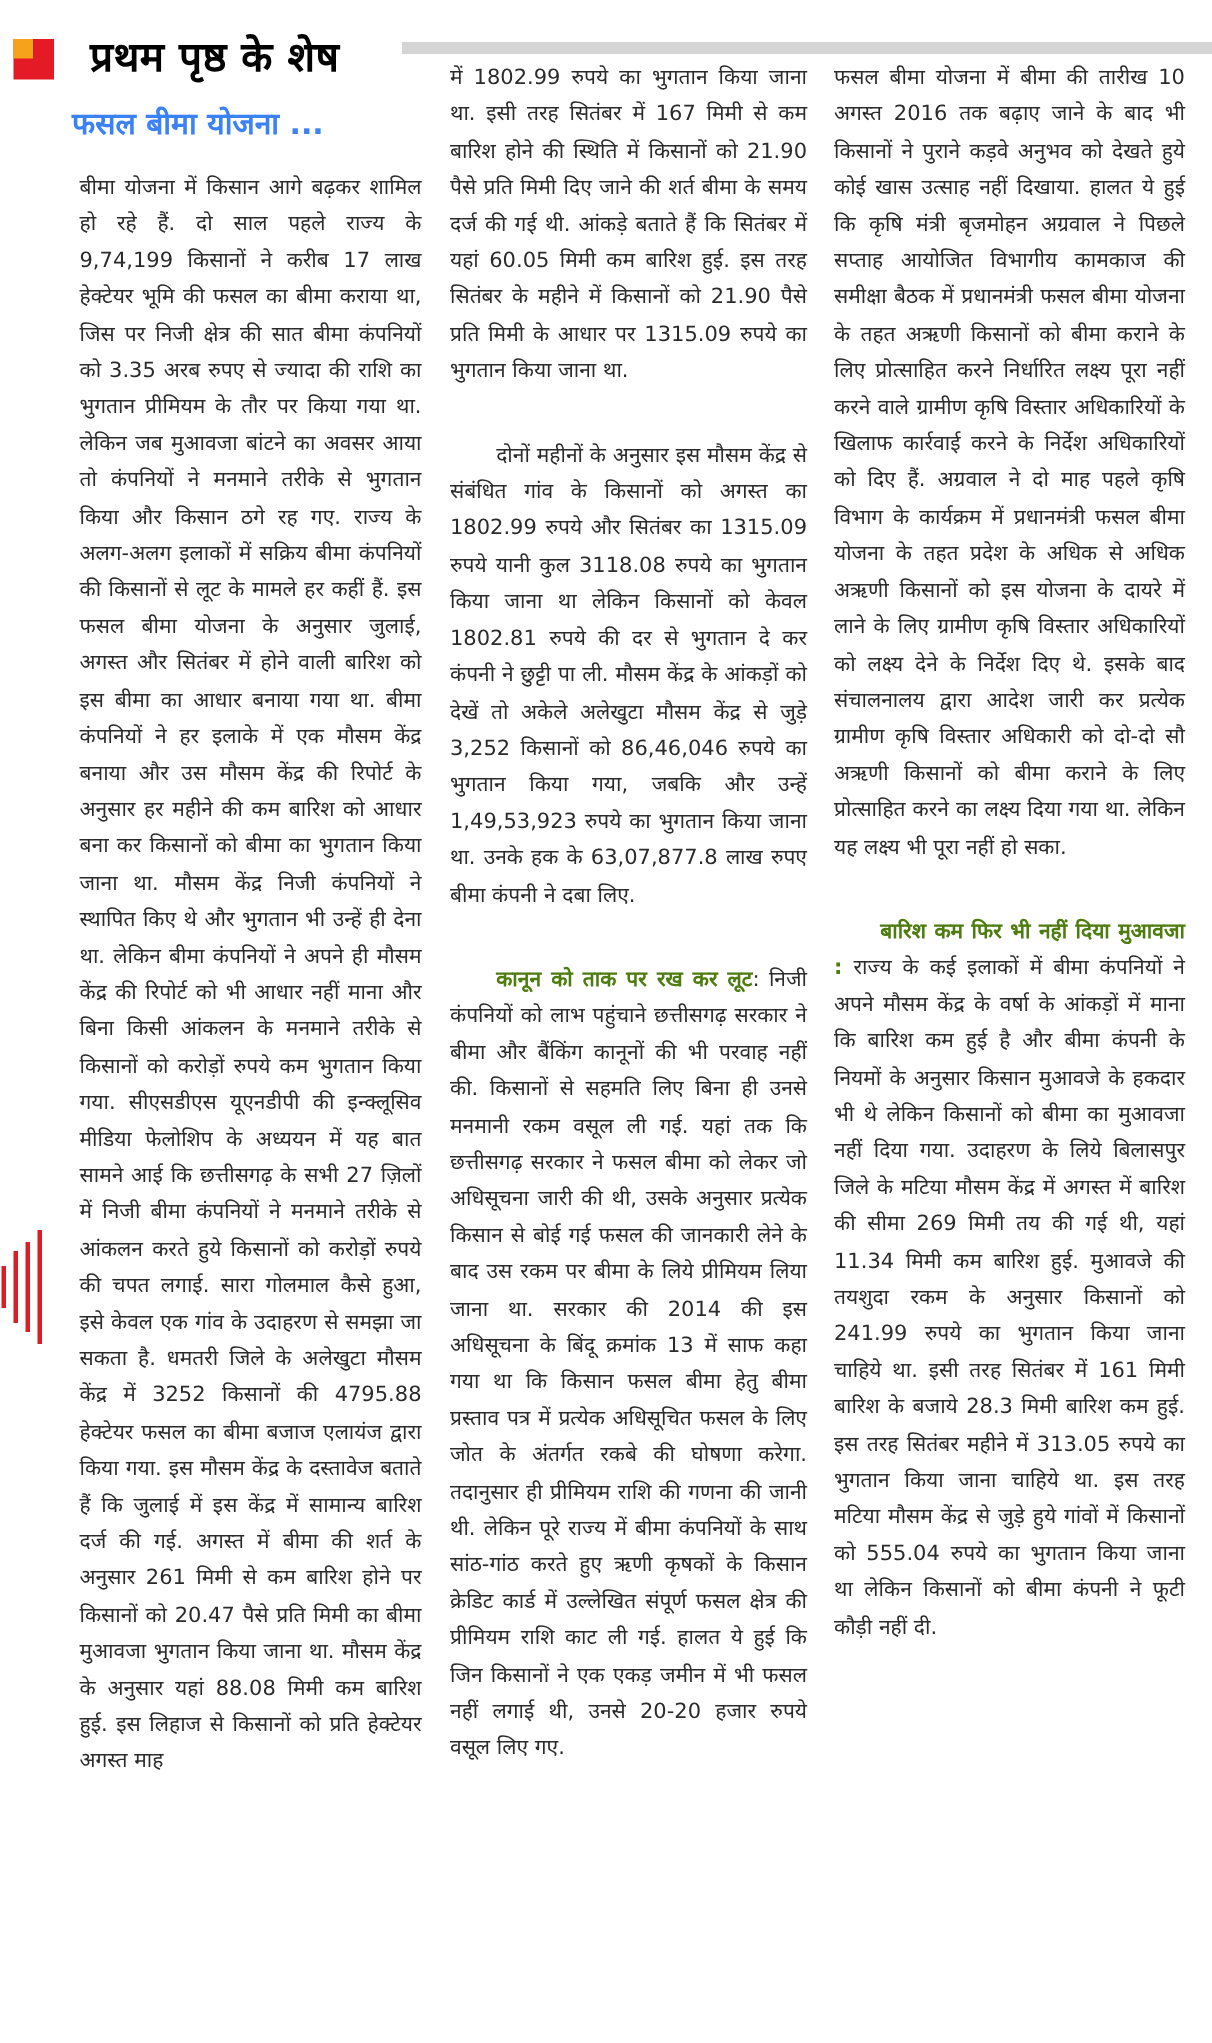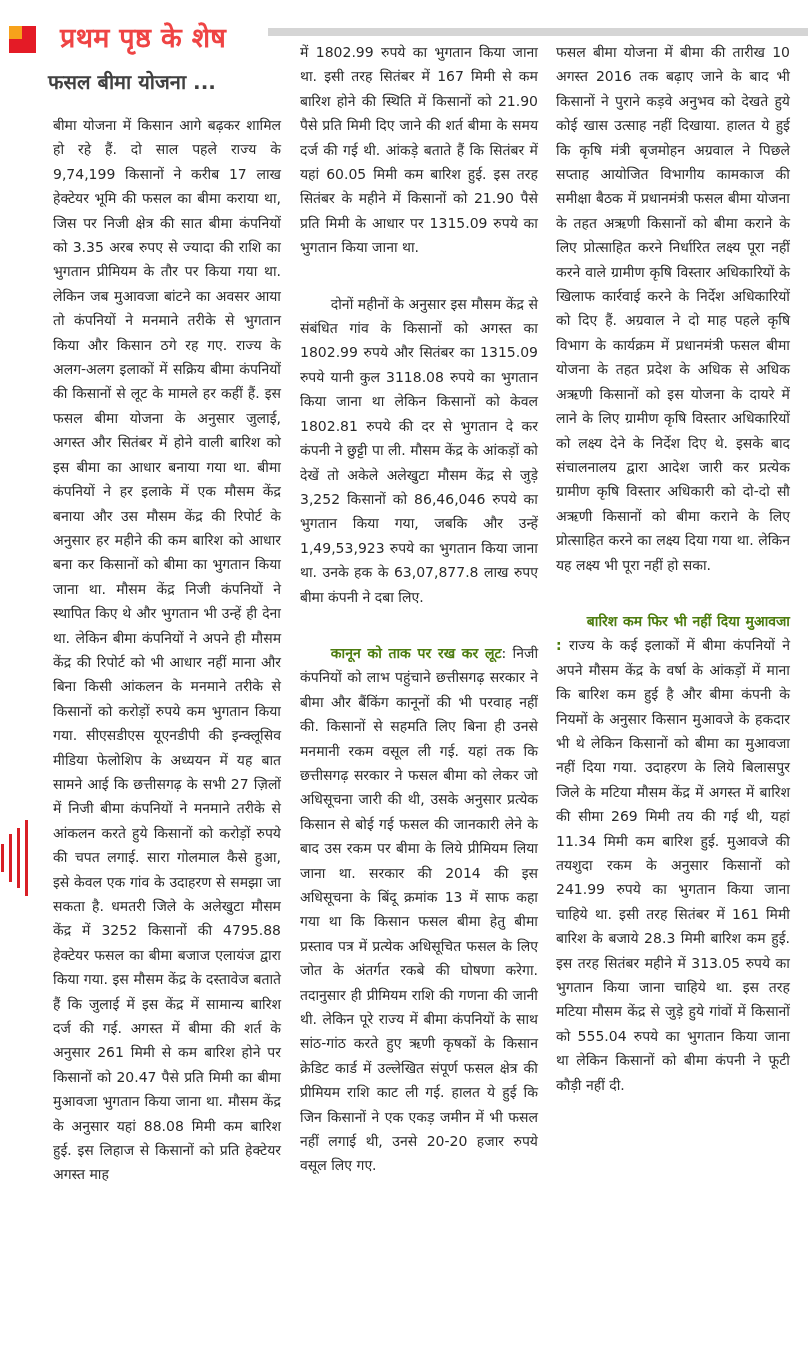--- a/index.html
+++ b/index.html
@@ -2,24 +2,24 @@
 <html><head>
 <meta charset="utf-8">
 <style>
   * { box-sizing: border-box; margin: 0; padding: 0; }
   html, body { width: 808px; height: 1362px; background: #ffffff; overflow: hidden; }
   body { position: relative; font-family: "DejaVu Sans", sans-serif; color: #2a2a2a; }
 
   .logo-block { position: absolute; left: 9px; top: 26px; width: 27px; height: 27px; background: #e41b26; }
   .logo-block .accent { position: absolute; left: 0; top: 0; width: 13px; height: 13px; background: #f7a21b; }
 
-  .section-title { position: absolute; left: 60px; top: 18px; font-size: 27px; font-weight: bold; color: #ef4444; letter-spacing: 0.3px; white-space: nowrap; }
+  .section-title { position: absolute; left: 60px; top: 18px; font-size: 27px; font-weight: bold; color: #000000; letter-spacing: 0.3px; white-space: nowrap; }
   .top-rule { position: absolute; left: 268px; top: 28px; width: 540px; height: 8px; background: #d5d5d5; }
 
-  .headline { position: absolute; left: 48px; top: 68px; font-size: 20px; font-weight: bold; color: #404040; white-space: nowrap; }
+  .headline { position: absolute; left: 48px; top: 68px; font-size: 20px; font-weight: bold; color: #3b82f6; white-space: nowrap; }
 
   .col { position: absolute; font-size: 14px; line-height: 24.4px; text-align: justify; color: #2b2b2b; }
   .col p { margin: 0; }
   .col .indent { text-indent: 2.2em; margin-top: 32px; }
   .col .sub { font-weight: bold; color: #4d7c0f; }
 
   .col1 { left: 53px; top: 113px; width: 228px; }
   .col2 { left: 300px; top: 40px; width: 238px; }
   .col3 { left: 556px; top: 40px; width: 234px; }
 

